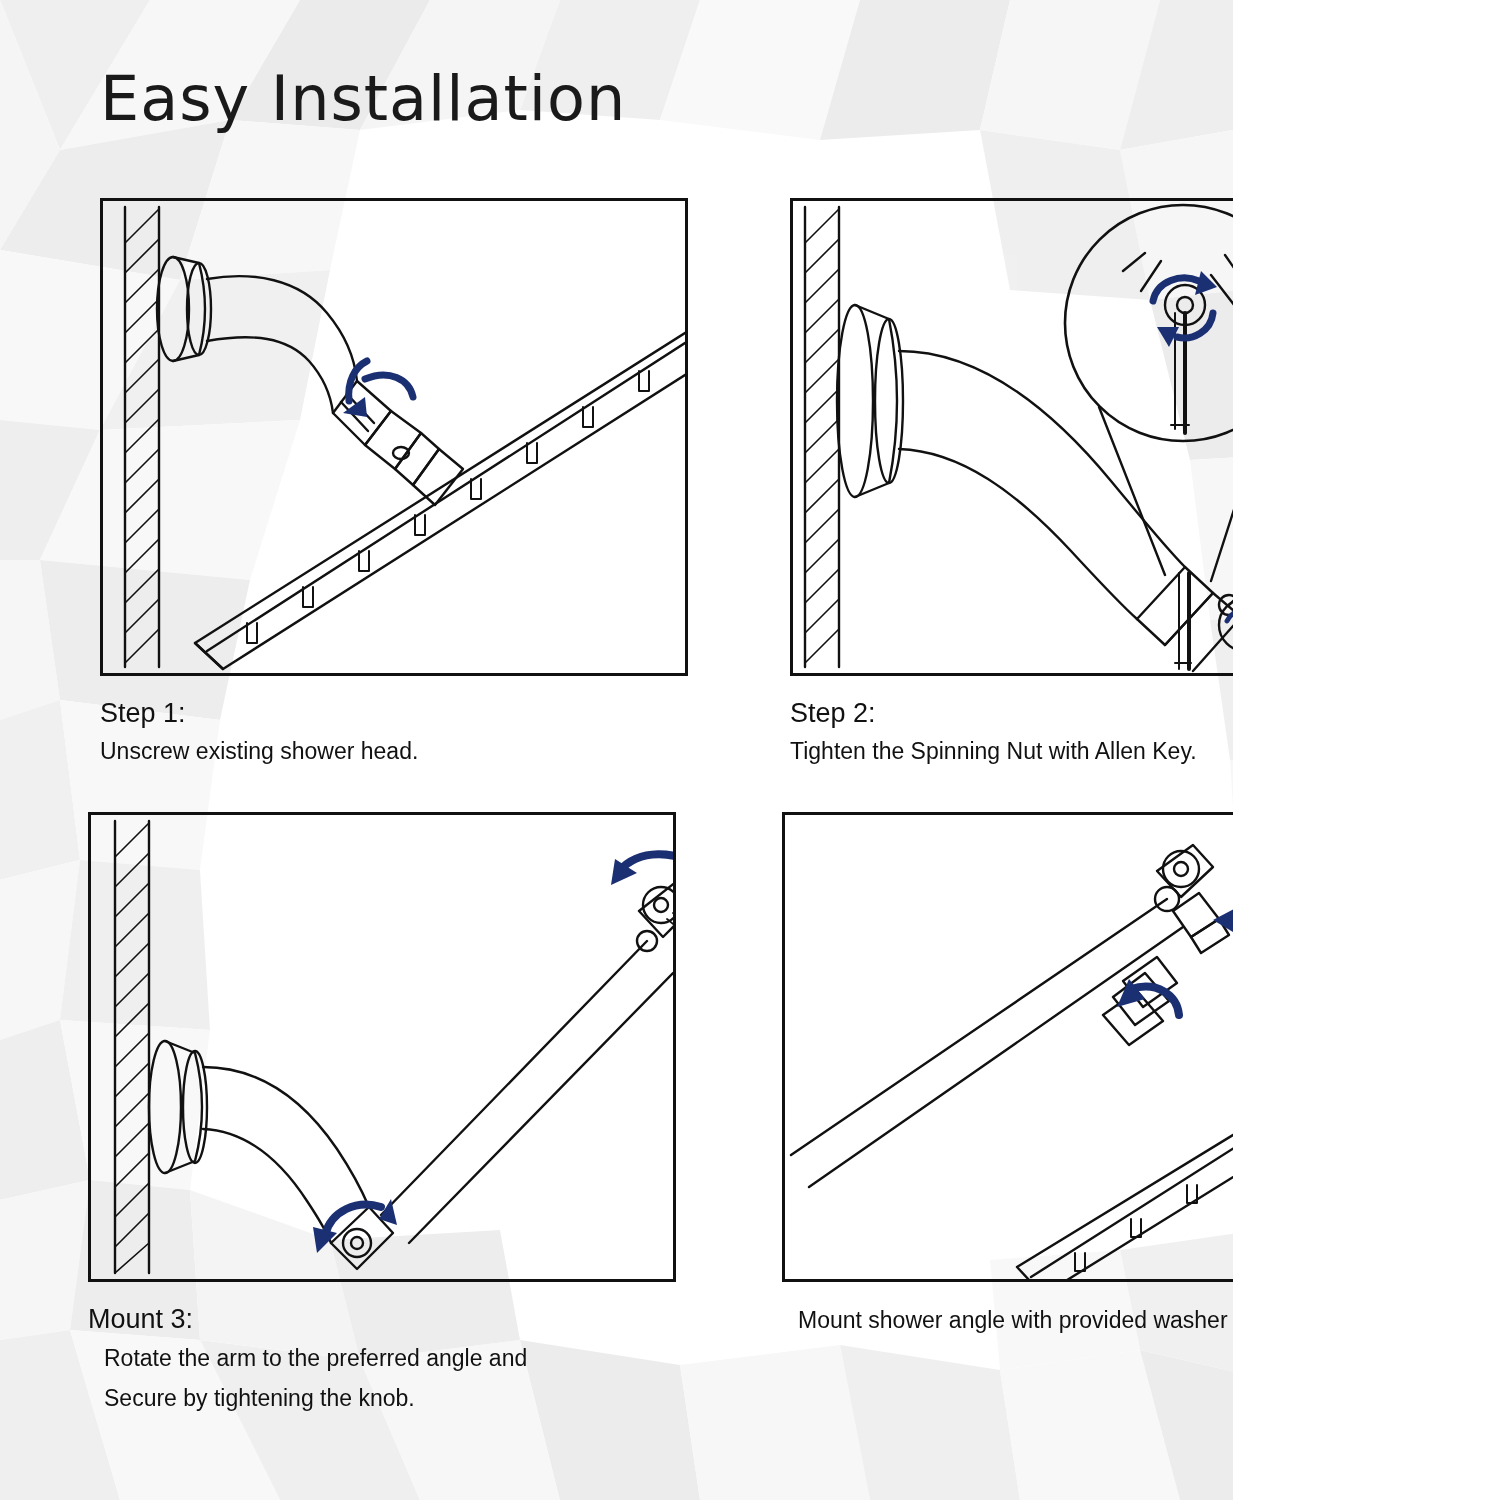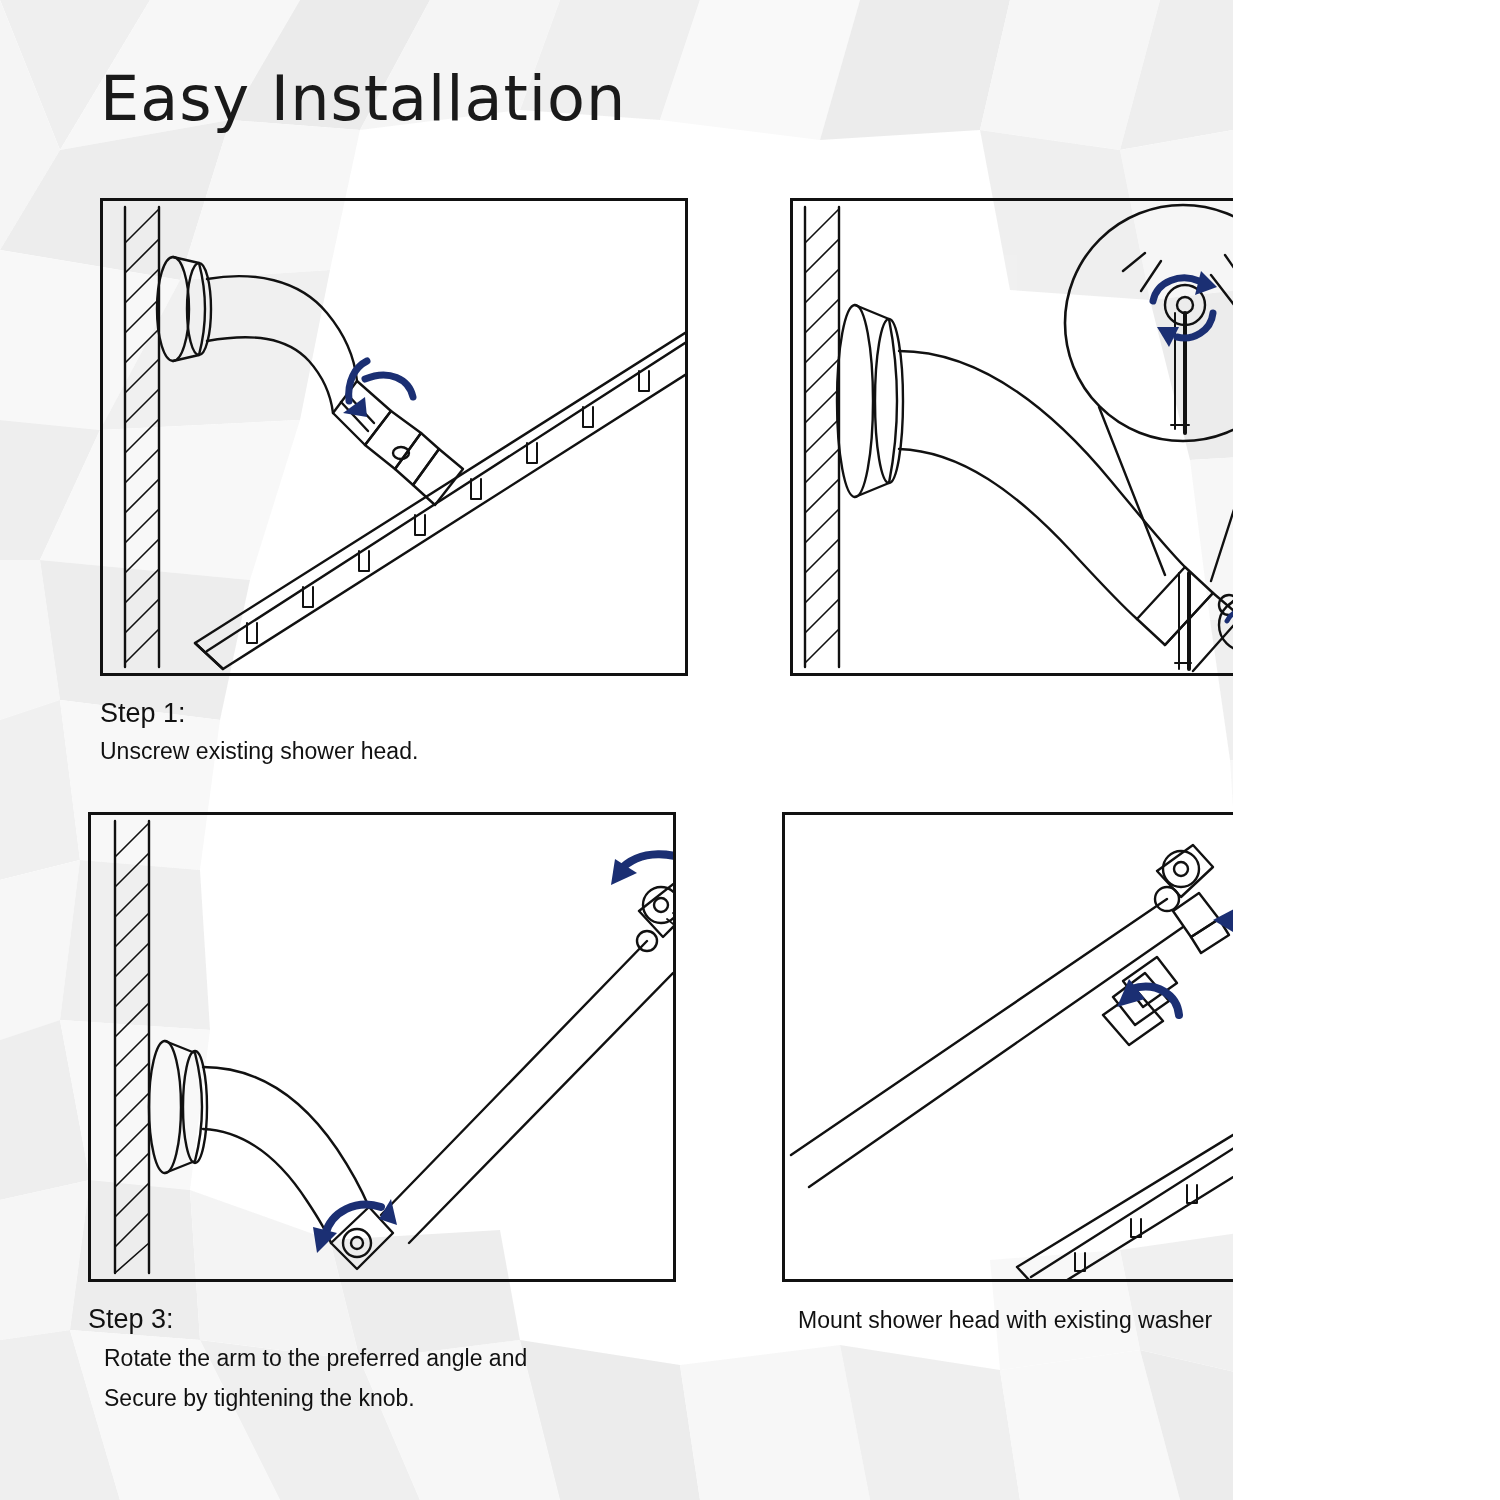--- a/index.html
+++ b/index.html
@@ -318,20 +318,24 @@
             <path d="M420 112 C418 130 400 140 384 136"></path>
           </g>
           <polygon points="408,70 424,86 402,94" fill="#1b2f73"></polygon>
           <polygon points="376,146 386,126 364,126" fill="#1b2f73"></polygon>
           <g fill="none" stroke="#1b2f73" stroke-width="5" stroke-linecap="round">
             <path d="M434 420 C440 408 456 404 466 410"></path>
           </g>
           <polygon points="468,402 476,416 458,418" fill="#1b2f73"></polygon>
         </svg>
       </div>
+      <div class="caption">
+        <span class="step-label">Step 2:</span>
+        <span class="step-text">Tighten the Spinning Nut with Allen Key.</span>
+      </div>
     </div>
 
     <div class="cell cell-3">
       <div class="figure-box">
         <svg width="600" height="464" viewBox="0 0 600 464" xmlns="http://www.w3.org/2000/svg">
           <g stroke="#111" fill="none" stroke-width="2.4" stroke-linecap="round" stroke-linejoin="round">
 
             <line x1="24" y1="6" x2="24" y2="458"></line>
             <line x1="58" y1="6" x2="58" y2="458"></line>
             <g stroke-width="1.6">
@@ -384,21 +388,21 @@
           <polygon points="520,70 524,44 546,58" fill="#1b2f73"></polygon>
           <polygon points="616,68 612,42 592,56" fill="#1b2f73"></polygon>
           <g fill="none" stroke="#1b2f73" stroke-width="8" stroke-linecap="round">
             <path d="M234 420 C240 396 266 384 290 392"></path>
           </g>
           <polygon points="226,438 222,412 246,418" fill="#1b2f73"></polygon>
           <polygon points="300,384 288,404 306,410" fill="#1b2f73"></polygon>
         </svg>
       </div>
       <div class="caption">
-        <span class="step-label">Step 3:</span>
+        <span class="step-label">Mount 3:</span>
         <span class="step-text">Rotate the arm to the preferred angle and
 Secure by tightening the knob.</span>
       </div>
     </div>
 
     <div class="cell cell-4">
       <div class="figure-box">
         <svg width="600" height="464" viewBox="0 0 600 464" xmlns="http://www.w3.org/2000/svg">
           <g stroke="#111" fill="none" stroke-width="2.4" stroke-linecap="round" stroke-linejoin="round">
 
@@ -439,18 +443,18 @@
             <polygon points="428,105 460,88 460,124"></polygon>
           </g>
 
           <g fill="none" stroke="#1b2f73" stroke-width="8" stroke-linecap="round">
             <path d="M346 174 C372 166 392 180 394 200"></path>
           </g>
           <polygon points="332,192 344,164 360,184" fill="#1b2f73"></polygon>
         </svg>
       </div>
       <div class="caption">
-        <span class="step-text">Mount shower head with existing washer</span>
+        <span class="step-text">Mount shower angle with provided washer</span>
       </div>
     </div>
 
   </div>
 </div>
 
 </body></html>

